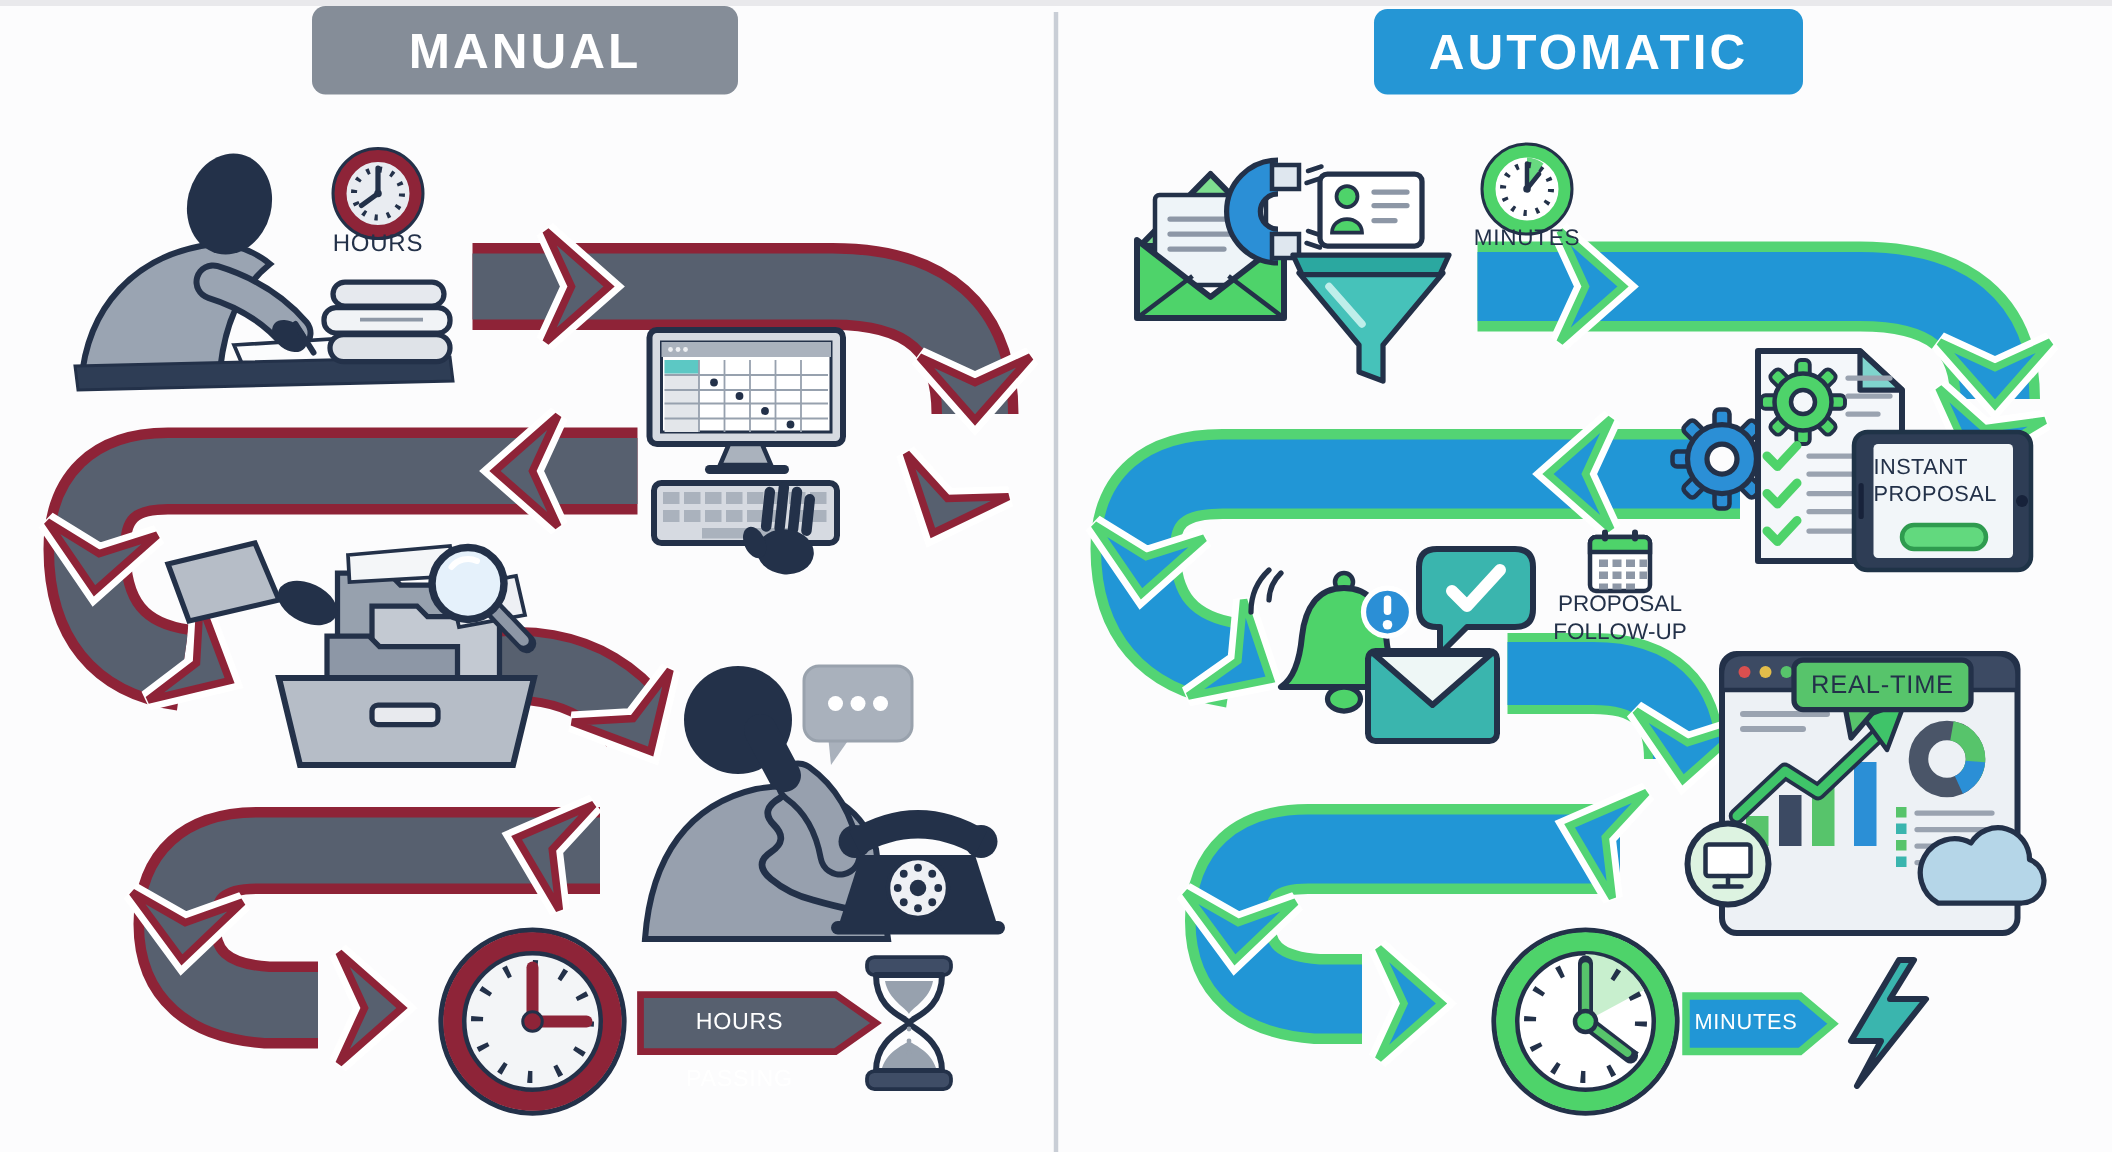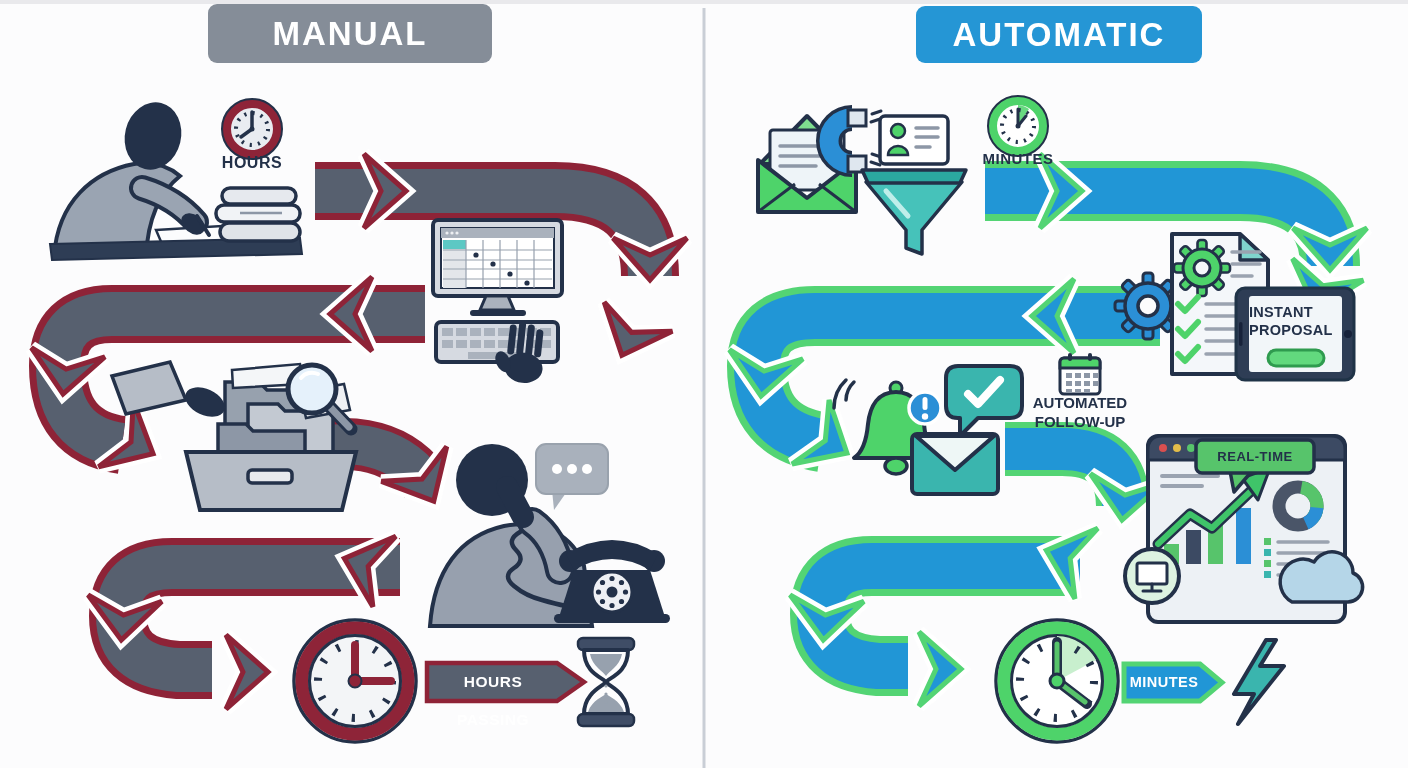--- a/index.html
+++ b/index.html
@@ -5,36 +5,36 @@
   :root{
     --ink:#233149;
     --manual-header-bg:#858d98;
     --automated-header-bg:#2596d5;
     --bg:#fcfcfd;
   }
   html,body{margin:0;padding:0;background:#e9e9ec;}
   #canvas{position:relative;width:1408px;height:768px;margin:4px auto;background:var(--bg);
           overflow:hidden;font-family:"Liberation Sans",sans-serif;}
   #scene{position:absolute;left:0;top:0;}
-  .ov{position:absolute;color:var(--ink);font-weight:bold;}
+  .ov{position:absolute;color:var(--ink);font-weight:normal;}
   .hdr{display:flex;align-items:center;justify-content:center;color:#fff;
        font-size:33px;font-weight:800;letter-spacing:2px;border-radius:9px;}
   #manual-header{left:208px;top:0;width:284px;height:59px;background:var(--manual-header-bg);}
   #automated-header{left:916px;top:2px;width:286px;height:57px;background:var(--automated-header-bg);}
   .small-label{font-size:16px;letter-spacing:.5px;text-align:center;}
   #hours-label{left:212px;top:150px;width:80px;}
   #minutes-label{left:974px;top:146px;width:88px;font-size:15px;}
   #hours-passing-label{left:427px;top:659px;width:132px;height:38px;line-height:38px;
        text-align:center;color:#fff;font-size:15.5px;letter-spacing:.5px;}
   #instant-proposal-label{left:1249px;top:299px;width:92px;
        font-size:14.5px;line-height:1.25;letter-spacing:.3px;}
   #automatic-followup-label{left:1018px;top:390px;width:124px;text-align:center;
        font-size:15px;line-height:1.25;}
   #realtime-label{left:1196px;top:437px;width:118px;height:32px;line-height:32px;
-       text-align:center;font-size:13px;letter-spacing:.5px;}
+       text-align:center;font-size:17px;letter-spacing:.5px;}
   #minutes-banner-label{left:1124px;top:661px;width:80px;height:34px;line-height:34px;
        text-align:center;color:#fff;font-size:14.5px;letter-spacing:.5px;}
 </style>
 </head>
 <body>
 
 <div id="canvas">
 
 <svg id="scene" width="1408" height="768" viewBox="0 0 1408 768">
 <defs>
@@ -422,17 +422,17 @@
 <polygon points="1124,660 1200,660 1222,678.5 1200,697 1124,697" fill="#2196d6" stroke="#53d474" stroke-width="5"></polygon>
 <polygon points="1266,636 1234,690 1254,690 1238,720 1284,662 1260,662 1276,636" fill="#3ab5ae" stroke="#233149" stroke-width="4" stroke-linejoin="round"></polygon>
 </svg>
 
 <div class="ov hdr" id="manual-header">MANUAL</div>
 <div class="ov hdr" id="automated-header">AUTOMATIC</div>
 <div class="ov small-label" id="hours-label">HOURS</div>
 <div class="ov small-label" id="minutes-label">MINUTES</div>
 <div class="ov" id="hours-passing-label">HOURS PASSING</div>
 <div class="ov" id="instant-proposal-label">INSTANT PROPOSAL</div>
-<div class="ov" id="automatic-followup-label">AUTOMATED FOLLOW-UP</div>
+<div class="ov" id="automatic-followup-label">PROPOSAL FOLLOW-UP</div>
 <div class="ov" id="realtime-label">REAL-TIME</div>
 <div class="ov" id="minutes-banner-label">MINUTES</div>
 
 </div>
 
 </body></html>

